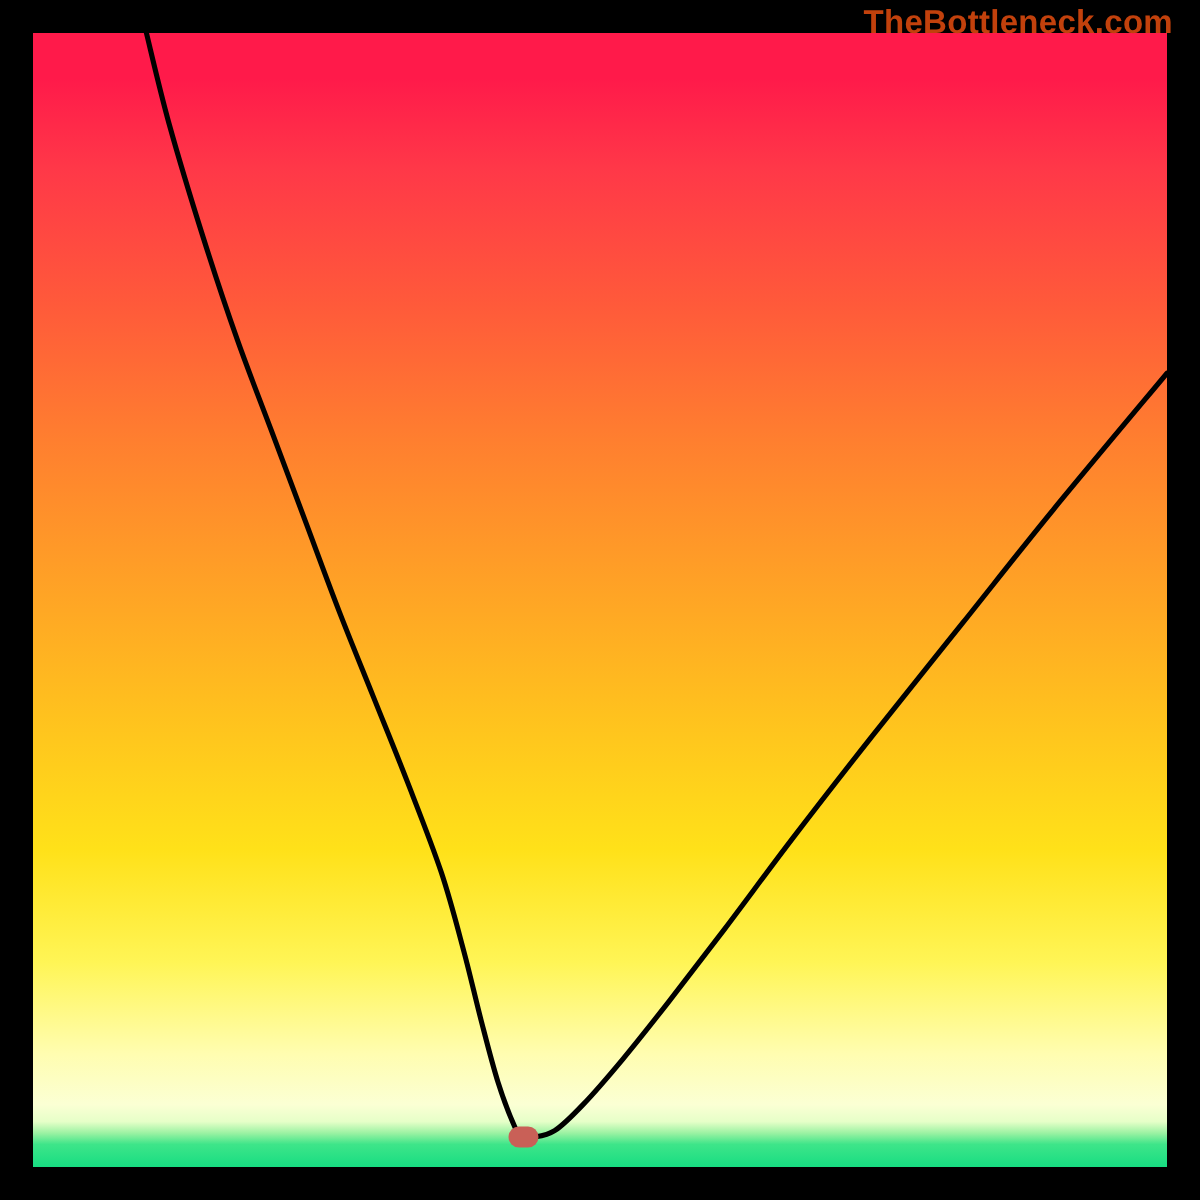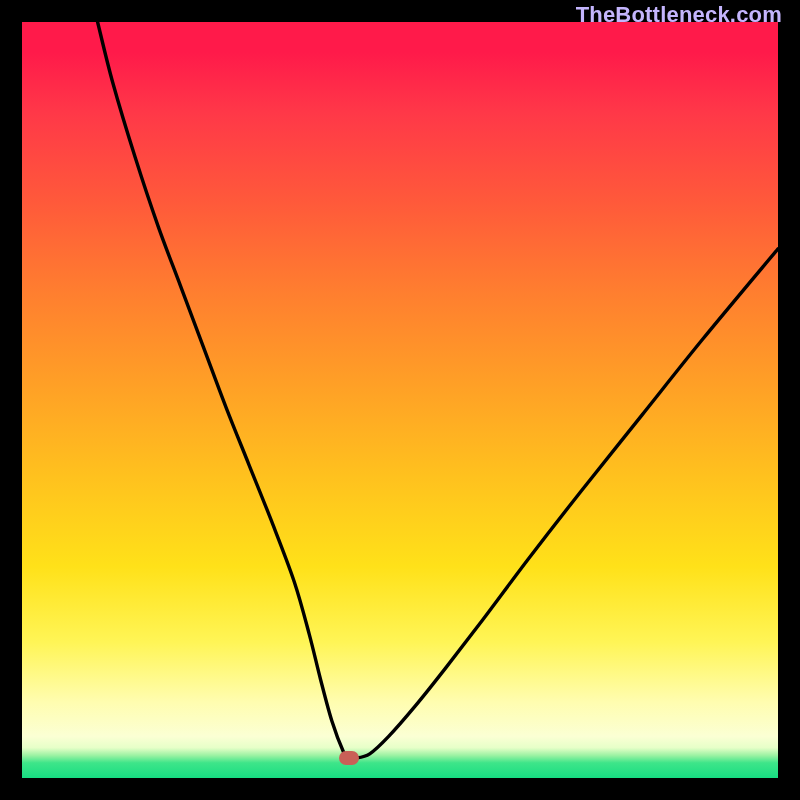--- a/index.html
+++ b/index.html
@@ -16,21 +16,21 @@
     height: 800px;
     background: #000;
   }
   .watermark {
     position: absolute;
     top: 2px;
     right: 18px;
     font-family: Arial, Helvetica, sans-serif;
     font-size: 22px;
     font-weight: 600;
-    color: #c4b5fd;
+    color: #c2410c;
     letter-spacing: 0.2px;
     z-index: 5;
   }
   .plot-area {
     position: absolute;
     left: 22px;
     top: 22px;
     width: 756px;
     height: 756px;
     overflow: hidden;

